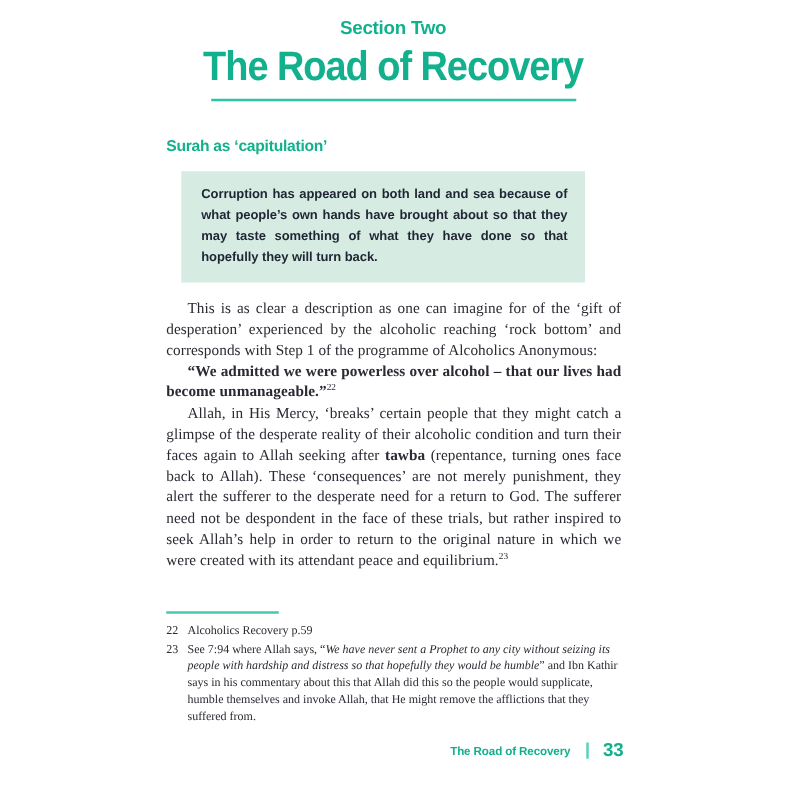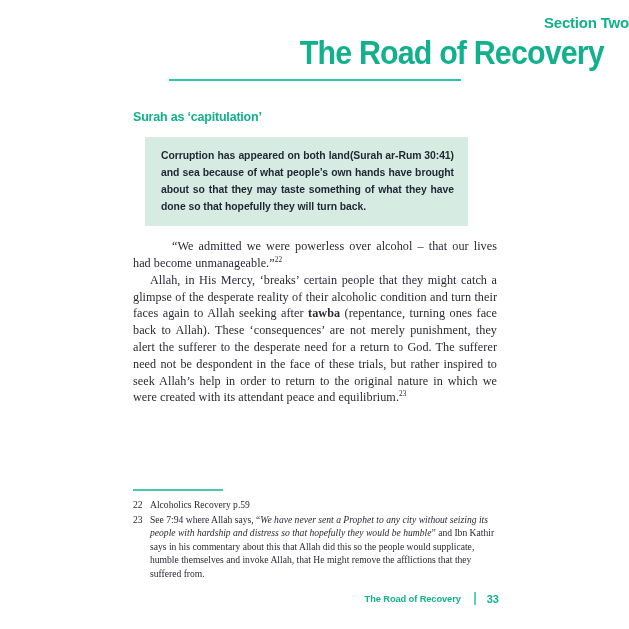--- a/index.html
+++ b/index.html
@@ -18,21 +18,21 @@
   .page {
     position: relative;
     width: 629px;
     height: 629px;
     box-sizing: border-box;
   }
 
   
   .header {
     padding-top: 14px;
-    text-align: right;
+    text-align: center;
   }
   .section-label {
     font-family: "Liberation Sans", sans-serif;
     font-weight: bold;
     font-size: 15px;
     letter-spacing: -0.2px;
     color: #12b08c;
     margin: 0 0 2px 0;
     line-height: 1.2;
   }
@@ -111,22 +111,21 @@
     margin: 0;
     text-align: justify;
     text-indent: 17px;
     letter-spacing: 0.05px;
     hyphens: none;
   }
   p.body + p.body {
     margin-top: 0;
   }
   .step-quote {
-    font-weight: normal;
-    margin-left: 22px;
+    font-weight: bold;
   }
   .kw {
     font-weight: bold;
   }
   sup {
     font-size: 7.4px;
     vertical-align: super;
     line-height: 0;
   }
 
@@ -182,21 +181,21 @@
   }
   .footer-sep {
     width: 2px;
     height: 13px;
     background: #57d3bb;
     margin: 0 11px 0 13px;
   }
   .footer-page {
     font-family: "Liberation Sans", sans-serif;
     font-weight: bold;
-    font-size: 11px;
+    font-size: 15px;
     color: #12b08c;
   }
 </style>
 </head>
 <body>
 
 <div class="page">
 
   <div class="header">
     <div class="section-label">Section Two</div>
@@ -204,26 +203,27 @@
     <div class="title-rule"></div>
   </div>
 
   <div class="content">
 
     <h2 class="subhead">Surah as ‘capitulation’</h2>
 
 
     <div class="quote-box">
       <p class="quote-text">
-        <span class="quote-ref">(Surah ar-Rum 30:41)</span><span>Corruption has appeared on both land and sea because of what people’s own hands have brought about so that they may taste something of what they have done so that hopefully they will turn back.</span>
+        <span>Corruption has appeared on both land and sea because of what people’s own hands have brought about so that they may taste something of what they have done so that hopefully they will turn back.</span>
       </p>
     </div>
 
     <div class="body-block">
 
+      <p class="body">This is as clear a description as one can imagine for of the ‘gift of desperation’ experienced by the alcoholic reaching ‘rock bottom’ and corresponds with Step 1 of the programme of Alcoholics Anonymous:</p>
 
       <p class="body">
         <span class="step-quote">“We admitted we were powerless over alcohol – that our lives had become unmanageable.”</span><sup>22</sup>
       </p>
 
       <p class="body">
         <span>Allah, in His Mercy, ‘breaks’ certain people that they might catch a glimpse of the desperate reality of their alcoholic condition and turn their faces again to Allah seeking after </span><span class="kw">tawba</span><span> (repentance, turning ones face back to Allah). These ‘consequences’ are not merely punishment, they alert the sufferer to the desperate need for a return to God. The sufferer need not be despondent in the face of these trials, but rather inspired to seek Allah’s help in order to return to the original nature in which we were created with its attendant peace and equilibrium.</span><sup>23</sup>
       </p>
 
     </div>

